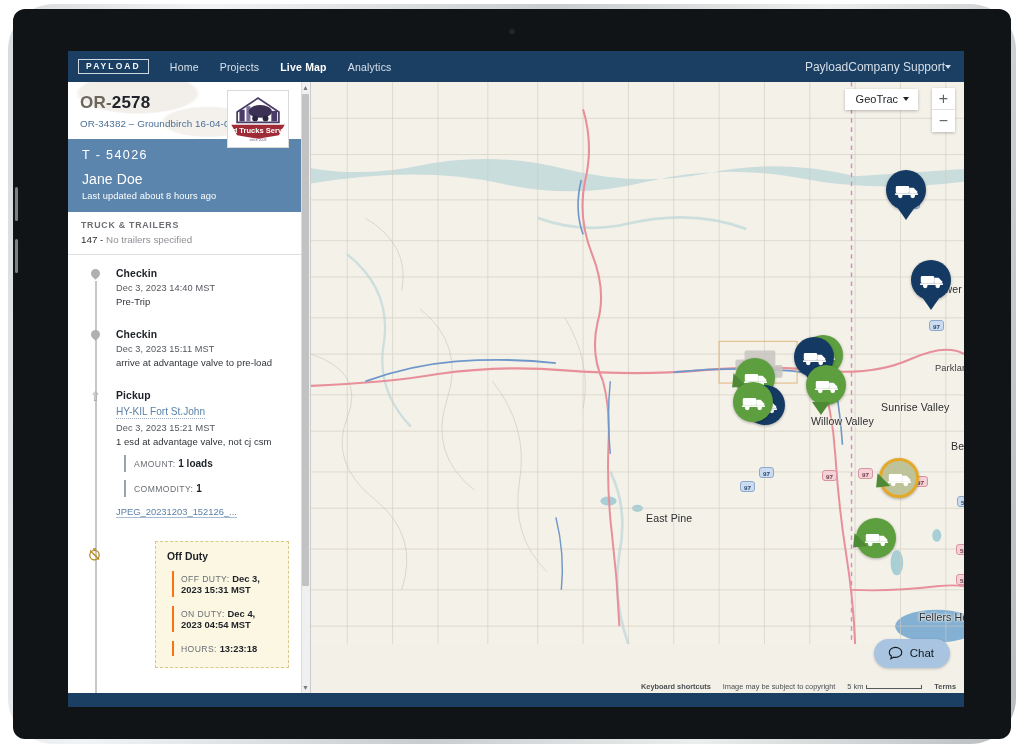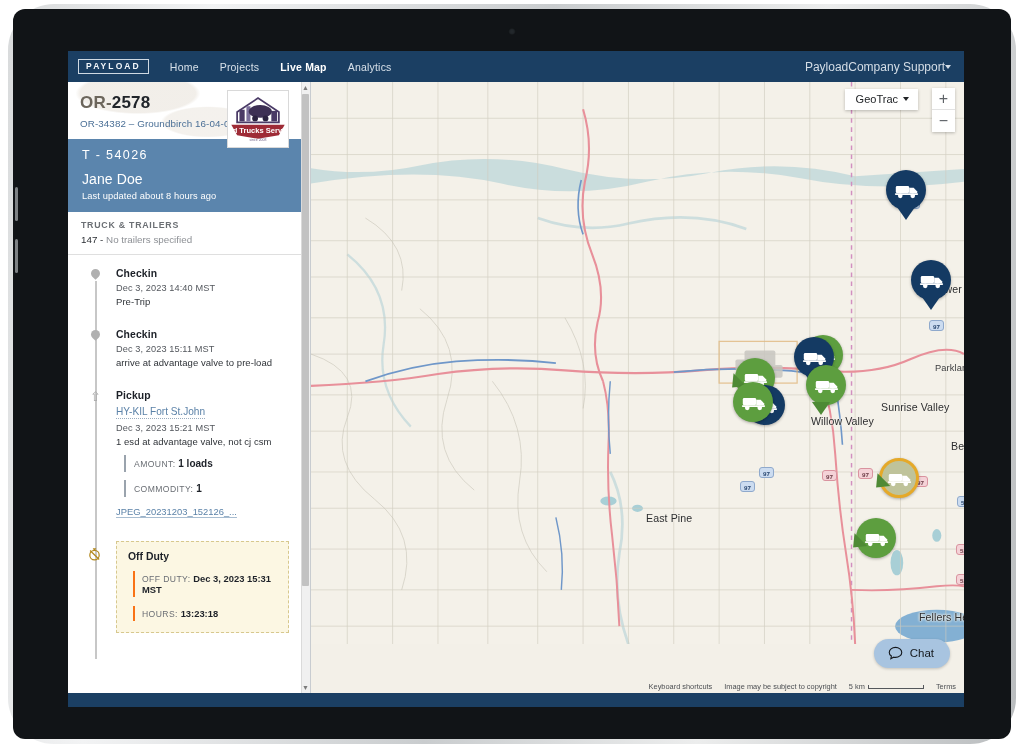--- a/index.html
+++ b/index.html
@@ -192,20 +192,21 @@
   
   .tl-offduty { position: relative; padding-left: 36px; margin-bottom: 20px; }
   .offduty-icon {
     position: absolute; left: 7px; top: 6px;
     width: 15px; height: 15px;
     color: #b3891f;
   }
   .offduty-card {
     background: #fcf7e3; border: 1px dashed #d7c88e;
     padding: 9px 11px 11px 11px;
+    margin-left: 39px;
   }
   .offduty-title { font-size: 10.4px; font-weight: 700; color: #1d2128; }
   .offduty-row {
     border-left: 2px solid #f97316; padding: 2px 0 2px 7px;
     margin: 9px 0 0 5px; font-size: 8.6px; color: #6a6e74; letter-spacing: .4px;
   }
   .offduty-row b { color: #1d2128; font-size: 9.4px; letter-spacing: 0; }
 
   
   #map-wrap { flex: 1; position: relative; overflow: hidden; background: #f3f0e8; }
@@ -294,21 +295,21 @@
     position: absolute; left: 0; right: 0; bottom: 0;
     height: 13px; display: flex; align-items: center; justify-content: flex-end;
     gap: 12px; padding-right: 8px;
     font-size: 7.4px; color: #4c4f53; z-index: 25;
     background: rgba(243,240,232,.55);
   }
   #scalebar { display: flex; align-items: center; gap: 3px; }
   #scalebar .bar {
     width: 56px; height: 4px; border: 1px solid #54575b; border-top: none;
   }
-  .foot-link { cursor: pointer; }
+  .foot-link { cursor: pointer; font-weight: bold; }
 
   
   #app-footer { height: 14px; flex: 0 0 14px; background: #1b3f63; }
 </style>
 </head>
 <body>
 
 <div id="tablet-frame">
   <div id="tablet-body">
     <div id="cam-dot"></div>
@@ -408,20 +409,24 @@
                     <path d="M5 5.5 L19.5 20"></path>
                   </svg>
                 </span>
                 <div class="offduty-card">
                   <div class="offduty-title">Off Duty</div>
                   <div class="offduty-row">
                     <span>OFF DUTY:</span>
                     <b>Dec 3, 2023 15:31 MST</b>
                   </div>
                   <div class="offduty-row">
+                    <span>ON DUTY:</span>
+                    <b>Dec 4, 2023 04:54 MST</b>
+                  </div>
+                  <div class="offduty-row">
                     <span>HOURS:</span>
                     <b>13:23:18</b>
                   </div>
                 </div>
               </div>
 
             </div>
           </div>
 
           <div id="sb-track">

